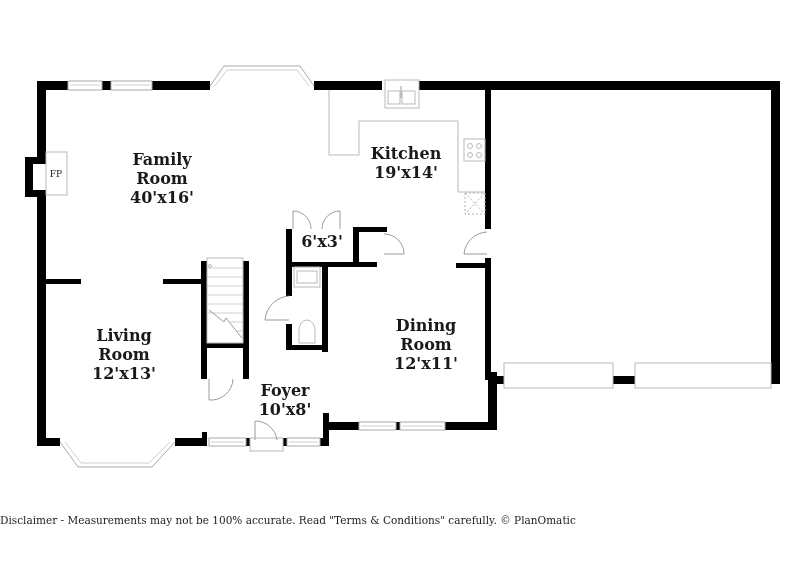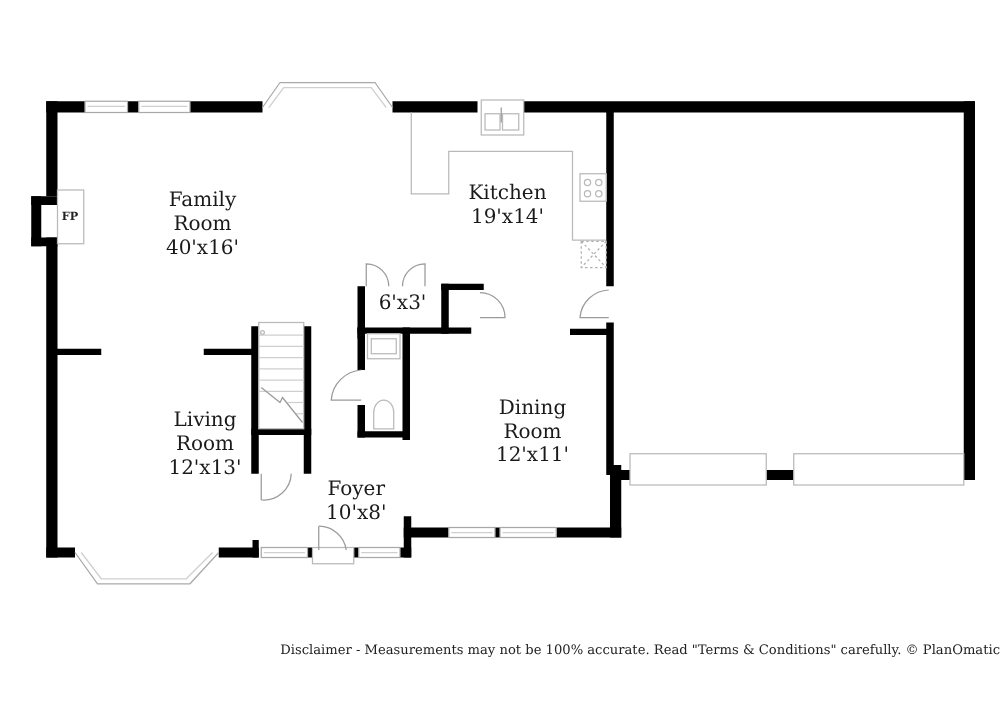--- a/index.html
+++ b/index.html
@@ -6,31 +6,31 @@
     #stage { position: relative; width: 800px; height: 570px; background: #ffffff; overflow: hidden; }
     svg { position: absolute; left: 0; top: 0; }
     .wall { fill: #000000; }
     .fixture { fill: #ffffff; stroke: #b9b9b9; stroke-width: 1; }
     .win-outer { fill: #ffffff; stroke: #a9a9a9; stroke-width: 1; }
     .win-inner { fill: none; stroke: #cfcfcf; stroke-width: 1; }
     .swing { fill: none; stroke: #9a9a9a; stroke-width: 1; }
     .dashed { fill: none; stroke: #b0b0b0; stroke-width: 1; stroke-dasharray: 2 2; }
     .label {
       position: absolute; text-align: center; color: #1a1a1a;
-      font-family: "DejaVu Serif", serif; font-weight: normal;
+      font-family: "DejaVu Serif", serif; font-weight: bold;
       line-height: 19px; font-size: 16px; transform: translateX(-50%);
       white-space: nowrap;
     }
     .label span { display: block; }
     .fp-label {
-      position: absolute; font-family: "DejaVu Serif", serif; font-weight: bold;
+      position: absolute; font-family: "DejaVu Serif", serif; font-weight: normal;
       font-size: 9px; color: #222; transform: translate(-50%, -50%);
     }
     .disclaimer {
-      position: absolute; left: 0; width: 800px; top: 514px; text-align: right;
+      position: absolute; left: 0; width: 800px; top: 514px; text-align: left;
       font-family: "DejaVu Serif", serif; font-size: 10.5px; color: #222;
     }
   </style>
 </head>
 <body>
 
 <div id="stage">
   <svg width="800" height="570" viewBox="0 0 800 570">
 
     <g>
@@ -187,21 +187,21 @@
     <span>Room</span>
     <span>40'x16'</span>
   </div>
   <div class="label" style="left:406px; top:144px;">
     <span>Kitchen</span>
     <span>19'x14'</span>
   </div>
   <div class="label" style="left:322px; top:232px;">
     <span>6'x3'</span>
   </div>
-  <div class="label" style="left:124px; top:326px;margin-left:40px;">
+  <div class="label" style="left:124px; top:326px;">
     <span>Living</span>
     <span>Room</span>
     <span>12'x13'</span>
   </div>
   <div class="label" style="left:406px; top:316px;margin-left:20px;">
     <span>Dining</span>
     <span>Room</span>
     <span>12'x11'</span>
   </div>
   <div class="label" style="left:285px; top:381px;">

